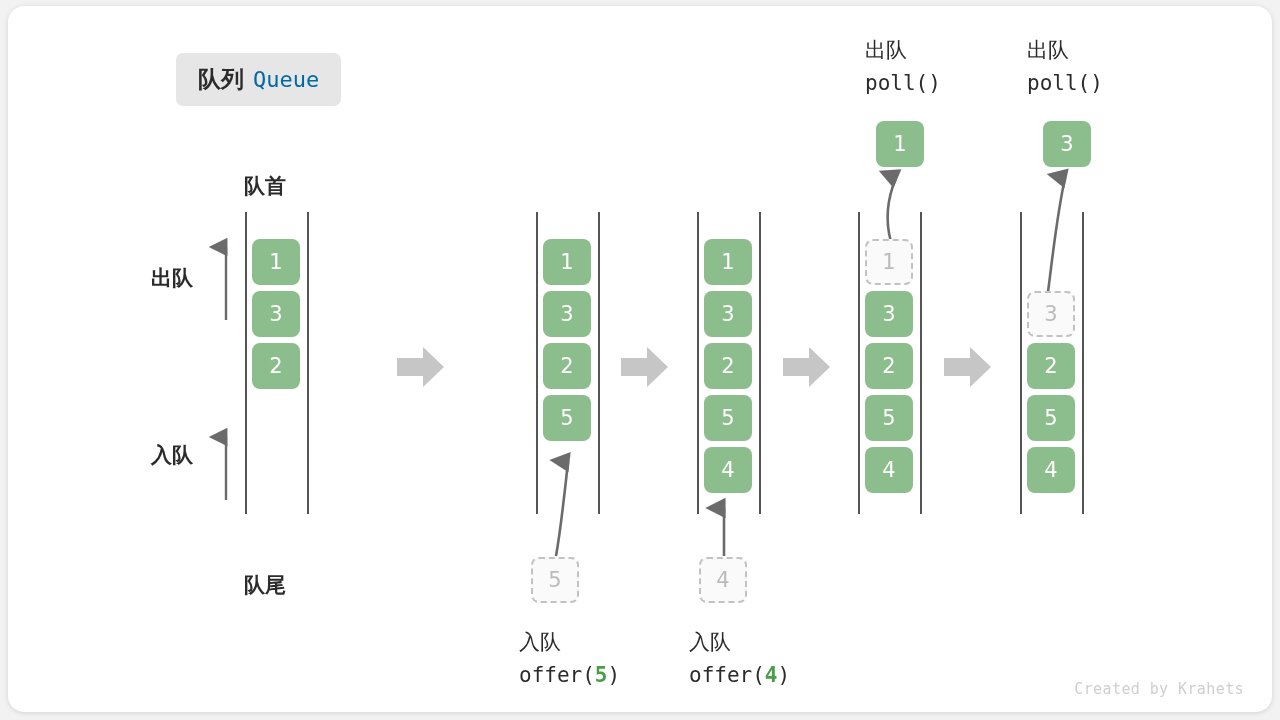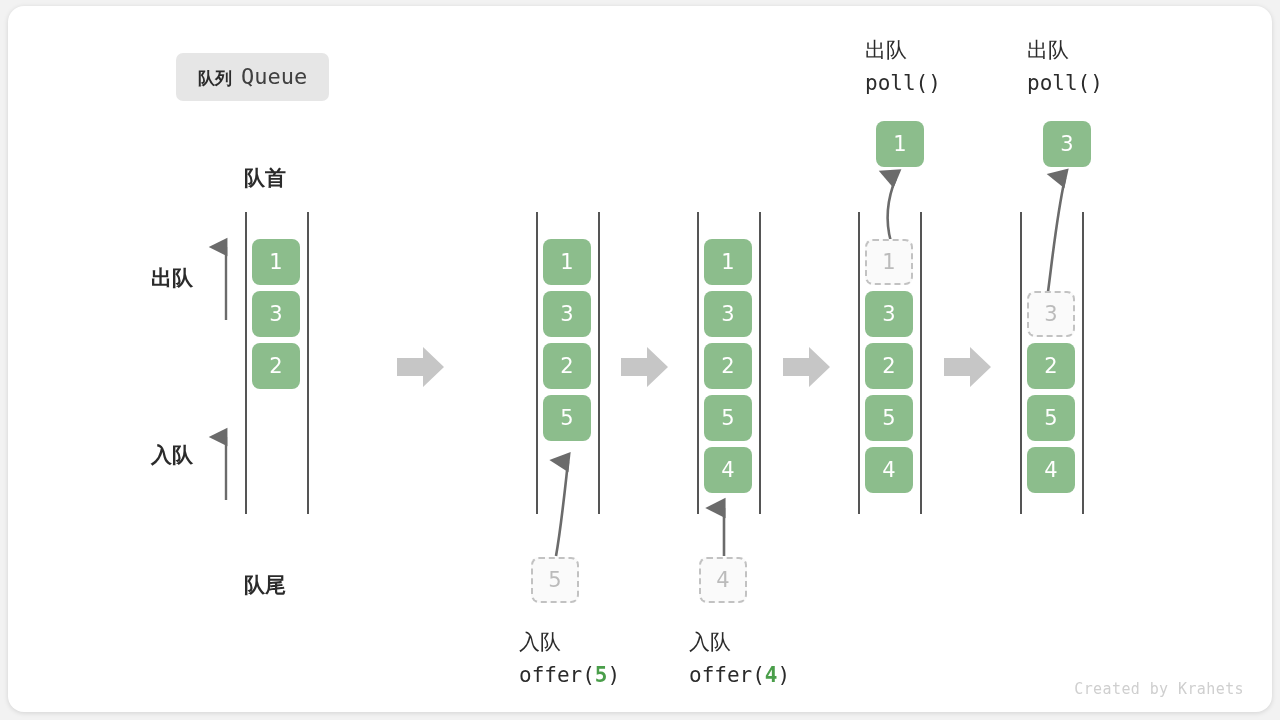--- a/index.html
+++ b/index.html
@@ -29,28 +29,28 @@
     left: 168px; top: 47px;
     padding: 11px 22px;
     background: #e6e6e6;
     border-radius: 7px;
     display: flex;
     align-items: baseline;
     gap: 9px;
     white-space: nowrap;
   }
   #title-badge .cn {
-    font-size: 17px;
+    font-size: 23px;
     font-weight: bold;
     color: #2b2b2b;
     font-family: "DejaVu Sans", sans-serif;
   }
   #title-badge .en {
     font-size: 22px;
-    color: #404040;
+    color: #0369a1;
     font-family: "DejaVu Sans Mono", monospace;
   }
 
   
   .cn-label {
     font-family: "DejaVu Sans", sans-serif;
     font-weight: bold;
     font-size: 21px;
     color: #2b2b2b;
     white-space: nowrap;
@@ -114,21 +114,21 @@
 </head>
 <body>
 
 <div id="card">
 
   <div class="abs" id="title-badge">
     <span class="cn">队列</span>
     <span class="en">Queue</span>
   </div>
 
-  <div class="abs cn-label" style="left:236px; top:158px;">队首</div>
+  <div class="abs cn-label" style="left:236px; top:166px;">队首</div>
   <div class="abs cn-label" style="left:236px; top:565px;">队尾</div>
 
   <div class="abs cn-label" style="left:143px; top:258px;">出队</div>
   <svg class="abs" style="left:206px; top:228px;" width="24" height="88">
     <defs>
       <marker id="mkUp" markerWidth="9" markerHeight="9" refX="4.5" refY="7.6" orient="auto">
         <path d="M0.6,8.2 L4.5,0.4 L8.4,8.2 Z" fill="#6b6b6b"></path>
       </marker>
     </defs>
     <line x1="12" y1="86" x2="12" y2="13" stroke="#6b6b6b" stroke-width="2.4" marker-end="url(#mkUp)"></line>

